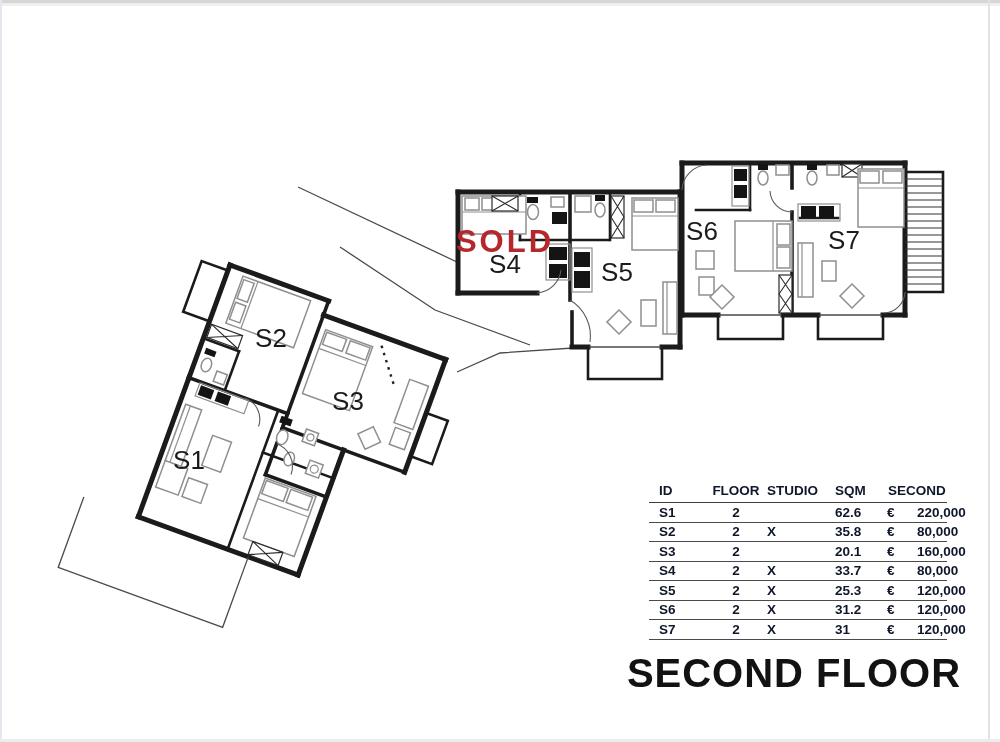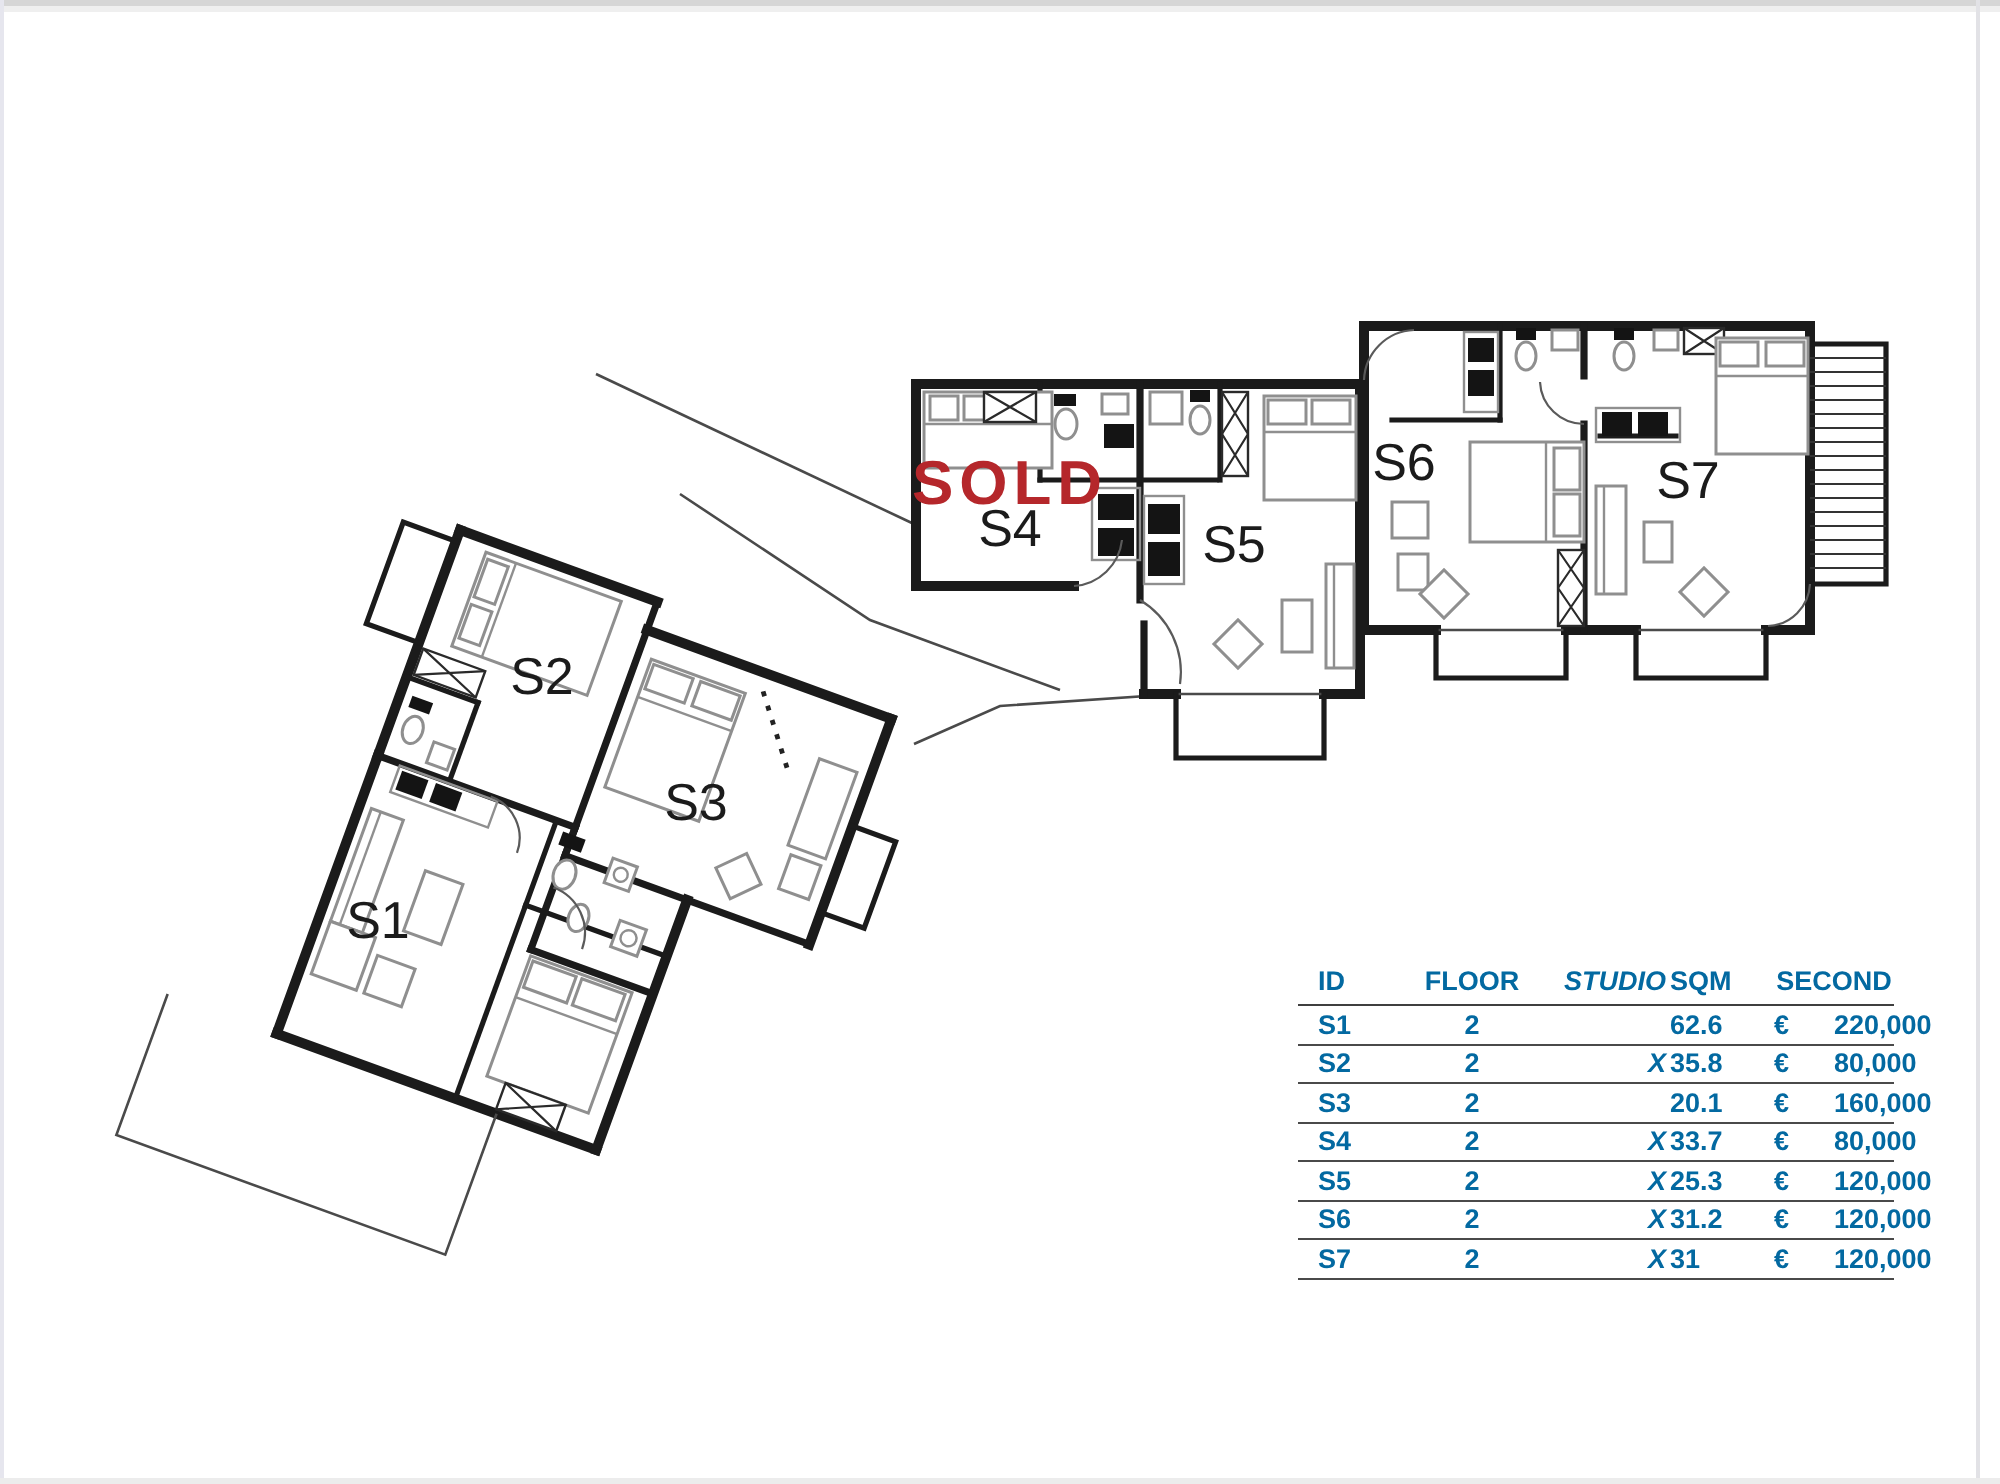--- a/index.html
+++ b/index.html
@@ -31,26 +31,26 @@
   .tread{stroke:#333333;stroke-width:1.1;fill:none;}
   .dash{stroke:#222222;stroke-width:2.4;stroke-dasharray:2.5 5;fill:none;}
 
   .unit-label{font-family:"Liberation Sans",sans-serif;font-size:26px;fill:#1b1b1b;}
   .sold-label{font-family:"Liberation Sans",sans-serif;font-size:31px;font-weight:600;
               letter-spacing:3px;fill:#b5272b;}
 
   
   .table-wrap{position:absolute;left:649px;top:483px;width:298px;}
   table.pricing{border-collapse:collapse;width:298px;table-layout:fixed;
-    font-family:"Liberation Sans",sans-serif;font-size:13.5px;font-weight:600;color:#0369a1;}
+    font-family:"Liberation Sans",sans-serif;font-size:13.5px;font-weight:600;color:#0f172a;}
   table.pricing th{font-weight:700;padding:0 0 4px 0;border-bottom:1.6px solid #3f3f3f;}
   table.pricing td{height:18.5px;padding:0;border-bottom:1.6px solid #4a4a4a;vertical-align:middle;}
   .c-id{width:46px;text-align:left;padding-left:10px !important;}
   .c-floor{width:62px;text-align:center;}
-  .c-studio{width:66px;text-align:right;font-style:italic;}
+  .c-studio{width:66px;text-align:left;}
   .c-sqm{width:52px;text-align:left;padding-left:2px !important;}
   .c-eur{width:16px;text-align:left;}
   .c-price{width:56px;text-align:left;padding-right:4px !important;}
   th.c-price-h{text-align:center;}
 
   .floor-title{position:absolute;left:624px;top:651px;width:340px;text-align:center;
     font-family:"Liberation Sans",sans-serif;font-size:40px;font-weight:800;
     letter-spacing:1px;color:#121212;white-space:nowrap;}
 </style>
 </head>
@@ -384,19 +384,20 @@
           <td class="c-floor">2</td>
           <td class="c-studio">X</td>
           <td class="c-sqm">31</td>
           <td class="c-eur">€</td>
           <td class="c-price">120,000</td>
         </tr>
       </tbody>
     </table>
   </div>
 
+  <div class="floor-title">SECOND FLOOR</div>
 
   <div class="edge-top"></div>
   <div class="edge-top2"></div>
   <div class="edge-left"></div>
   <div class="edge-right"></div>
   <div class="edge-bottom"></div>
 </div>
 
 </body></html>

